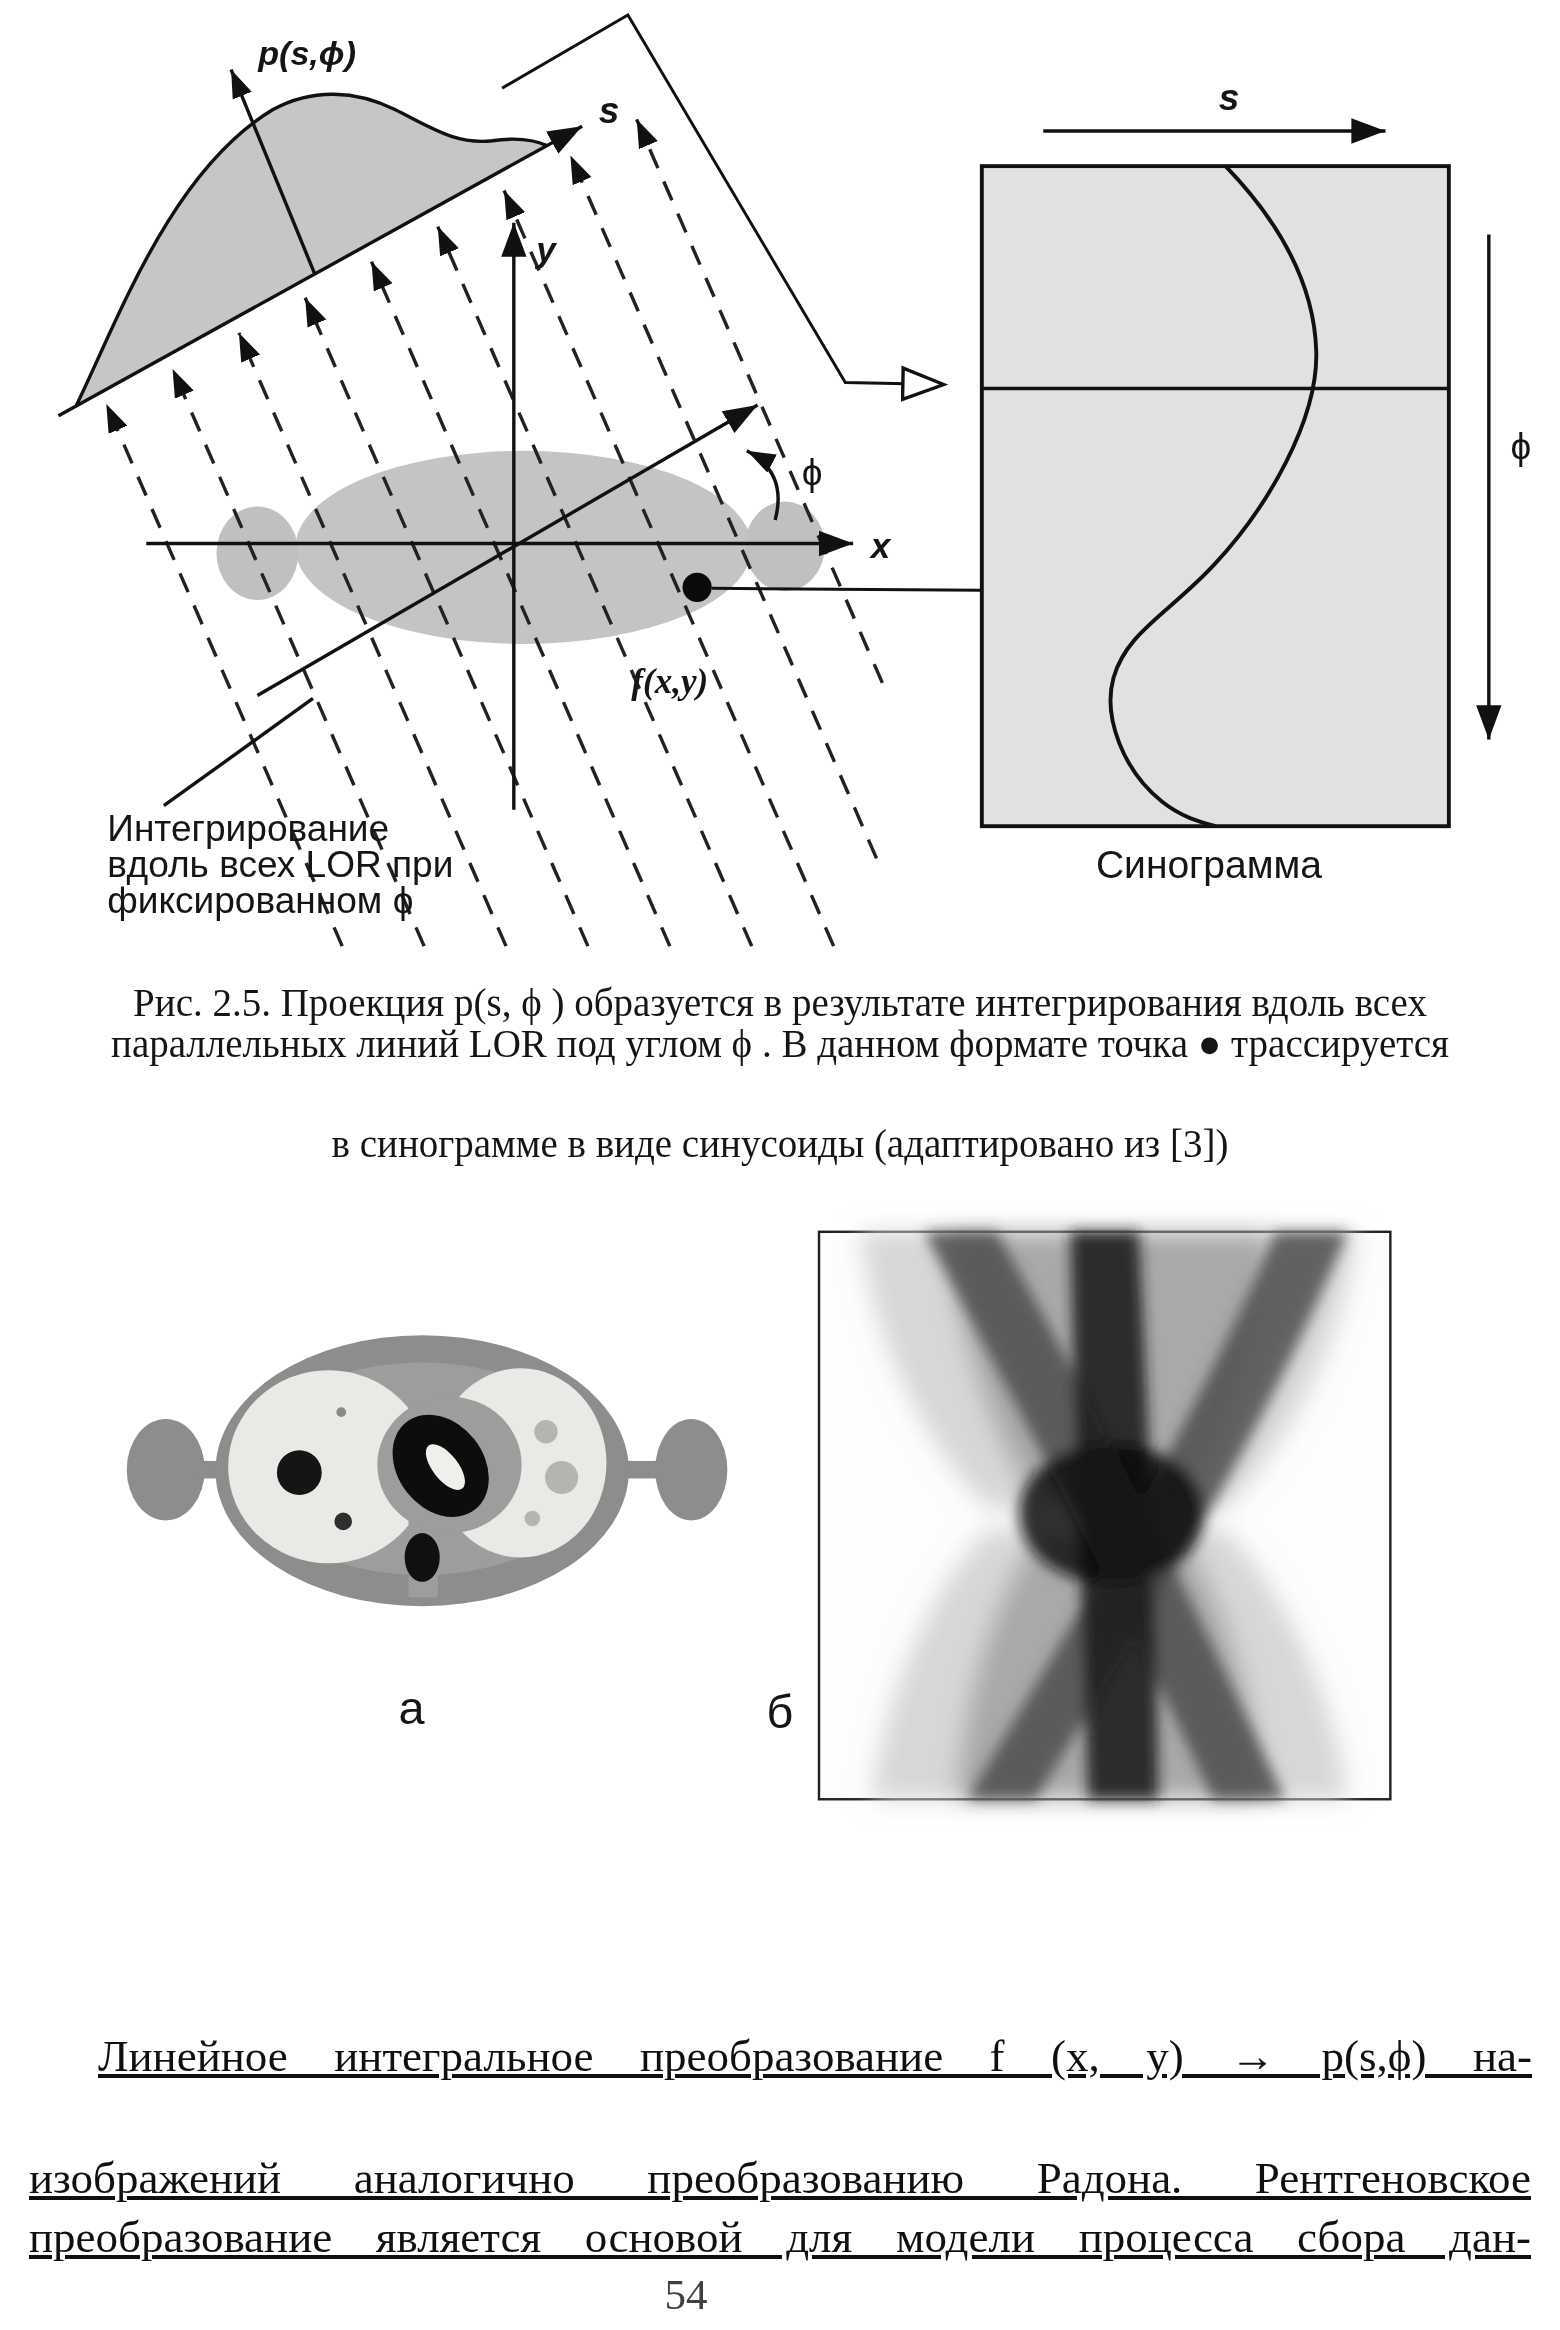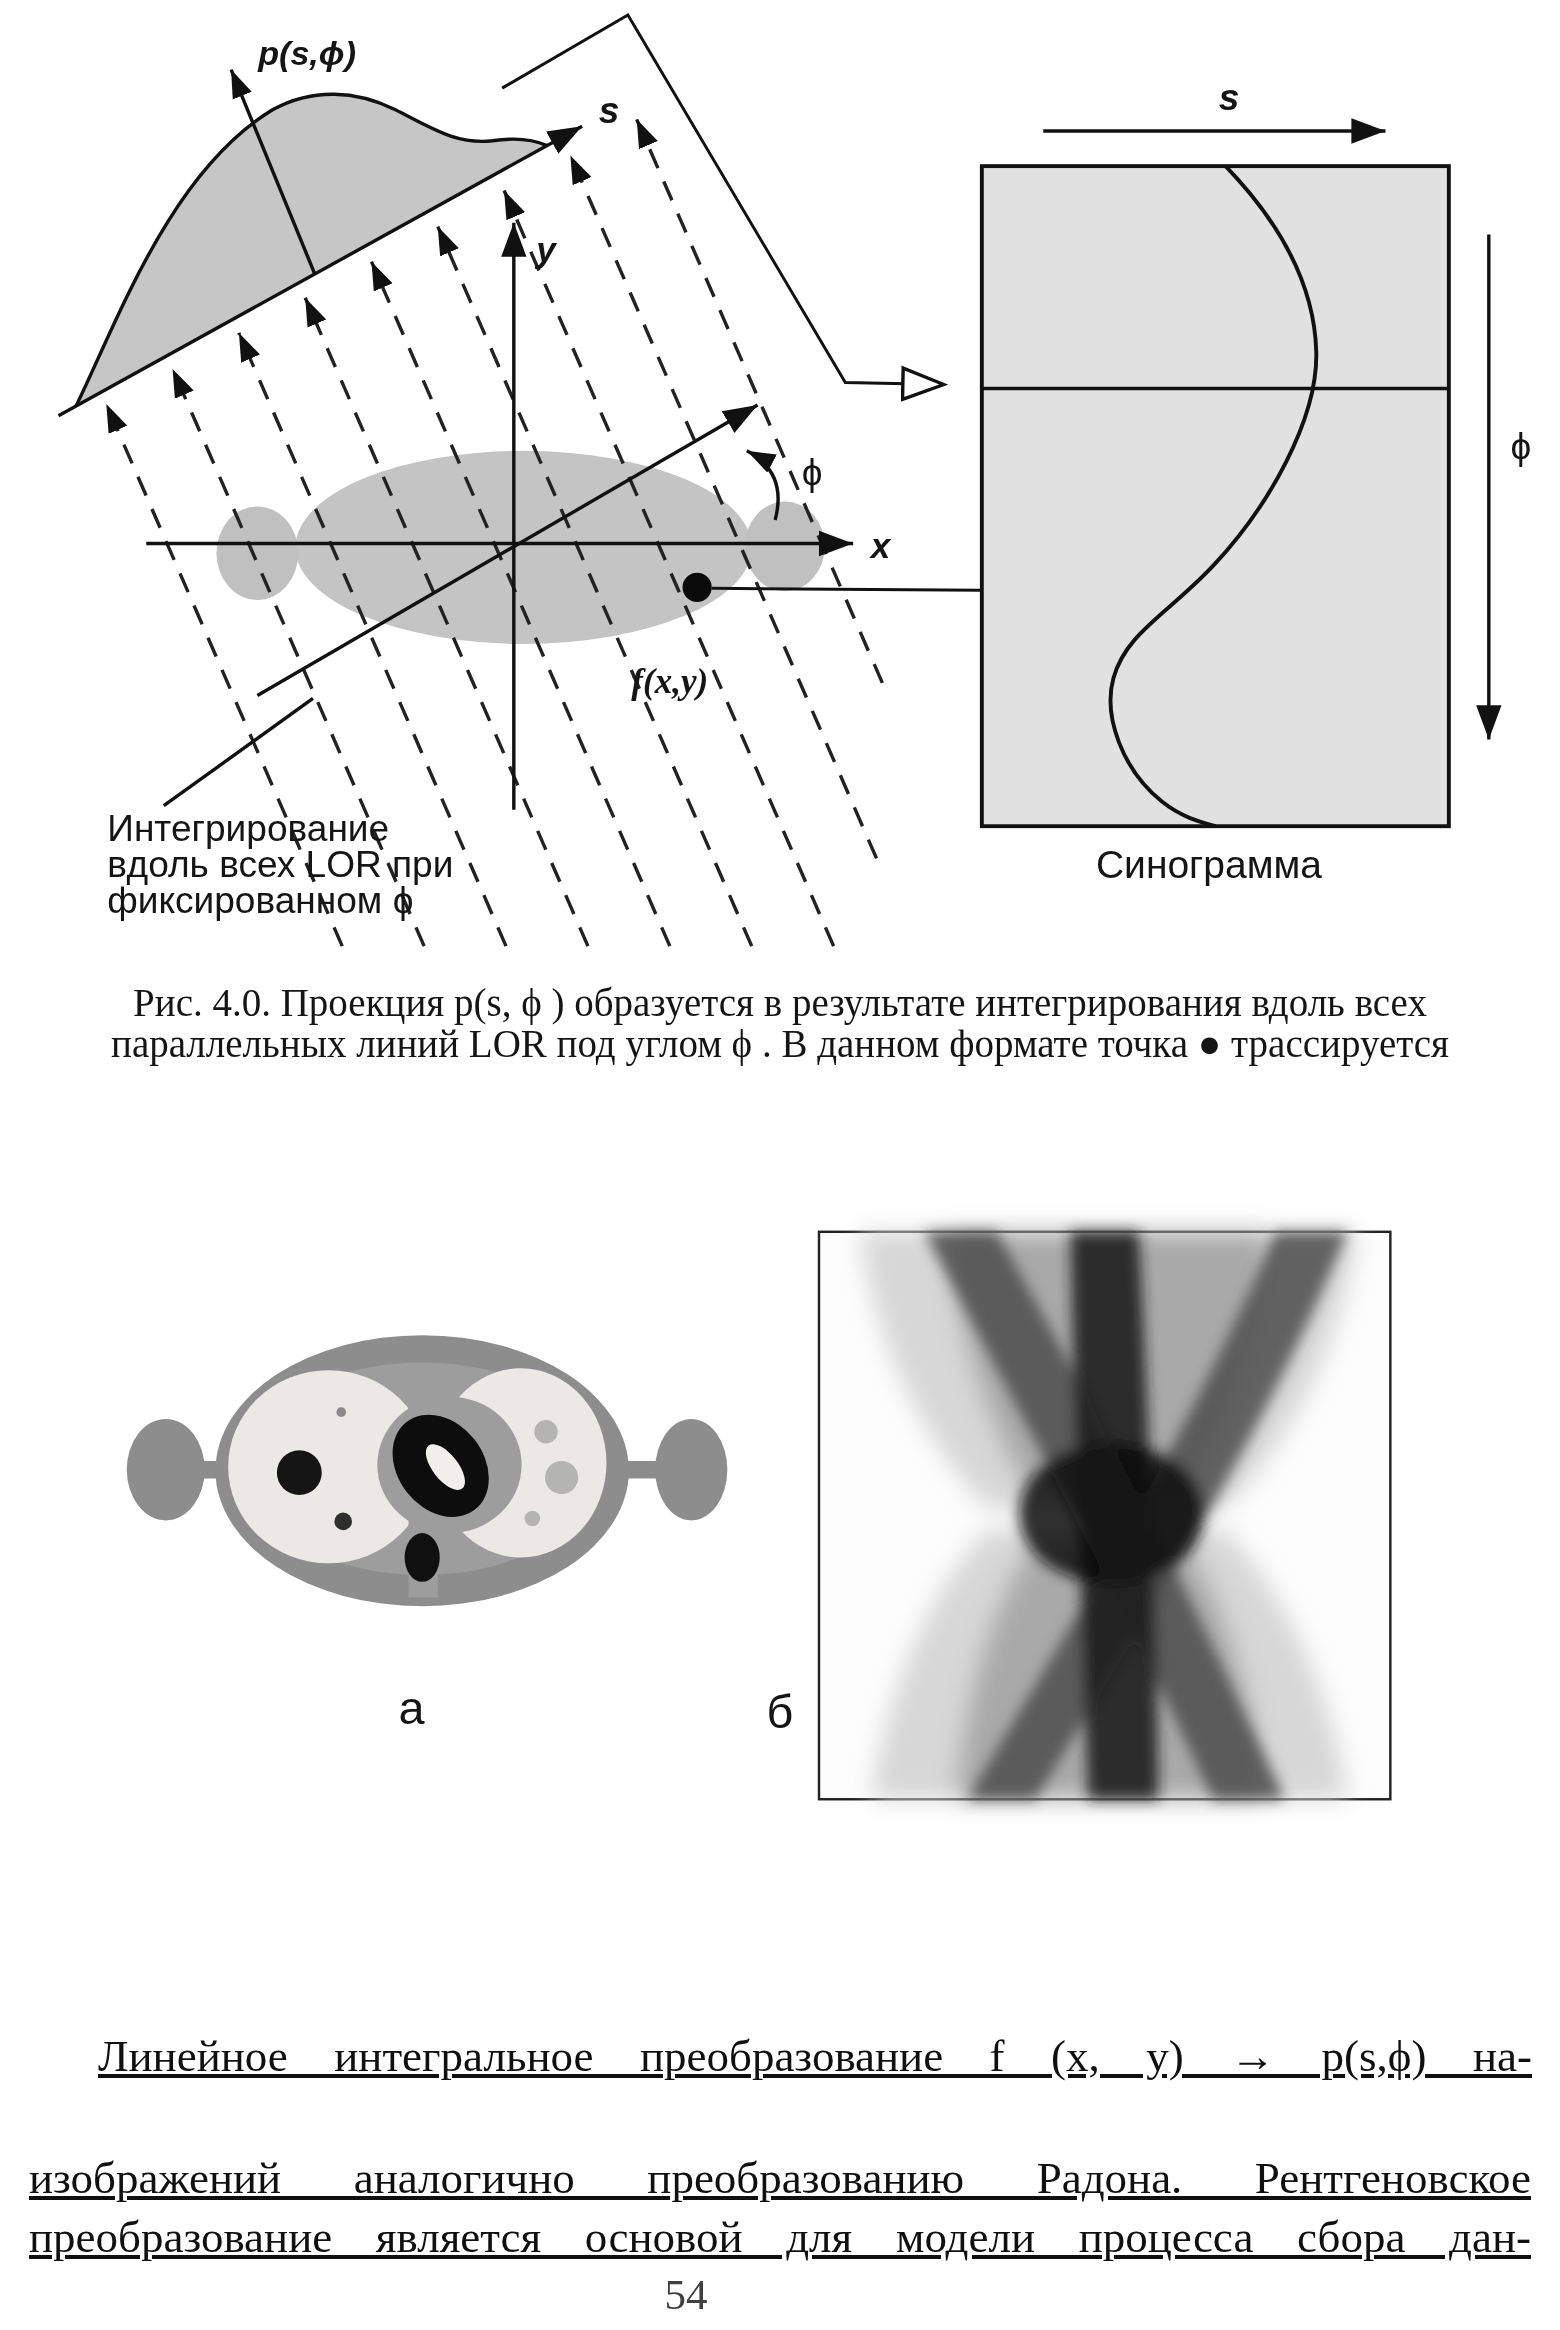--- a/index.html
+++ b/index.html
@@ -138,22 +138,23 @@
         <path opacity="0.85" d="M948,1263 L1022,1263 C1128,1450 1205,1605 1318,1845 L1244,1845 C1140,1620 1048,1452 948,1263 Z" fill="#4e4e4e"></path>
         <path opacity="0.85" d="M1308,1263 L1382,1263 C1292,1482 1178,1655 1062,1845 L992,1845 C1102,1660 1220,1472 1308,1263 Z" fill="#4e4e4e"></path>
         <path opacity="0.9" d="M1098,1263 L1168,1263 C1178,1460 1186,1650 1188,1845 L1116,1845 C1110,1650 1102,1460 1098,1263 Z" fill="#1c1c1c"></path>
         <ellipse cx="1140" cy="1552" rx="95" ry="72" fill="#101010" opacity="0.85"></ellipse>
       </g>
     </g>
     <text class="dlabel" x="800" y="1772" font-size="48" text-anchor="middle">б</text>
   </g>
 </svg>
 
-  <div class="capline" style="top:981px">Рис. 4.0. Проекция p(s, ϕ ) образуется в результате интегрирования вдоль всех</div>
+  <div class="capline" style="top:981px">Рис. 2.5. Проекция p(s, ϕ ) образуется в результате интегрирования вдоль всех</div>
   <div class="capline" style="top:1022px">параллельных линий LOR под углом ϕ . В данном формате точка ●  трассируется</div>
+  <div class="capline" style="top:1122px">в синограмме в виде синусоиды (адаптировано из [3])</div>
 
 
   <div class="bodyline first" style="top:2029px">Линейное  интегральное  преобразование   f (x, y) → p(s,ϕ)  на-</div>
   <div class="bodyline" style="top:2210px">преобразование является основой для модели процесса сбора дан-</div>
   <div class="bodyline" style="top:2151px">изображений аналогично преобразованию Радона. Рентгеновское</div>
 
   <div class="pagenum" style="top:2270px">54</div>
 </div>
 
 

